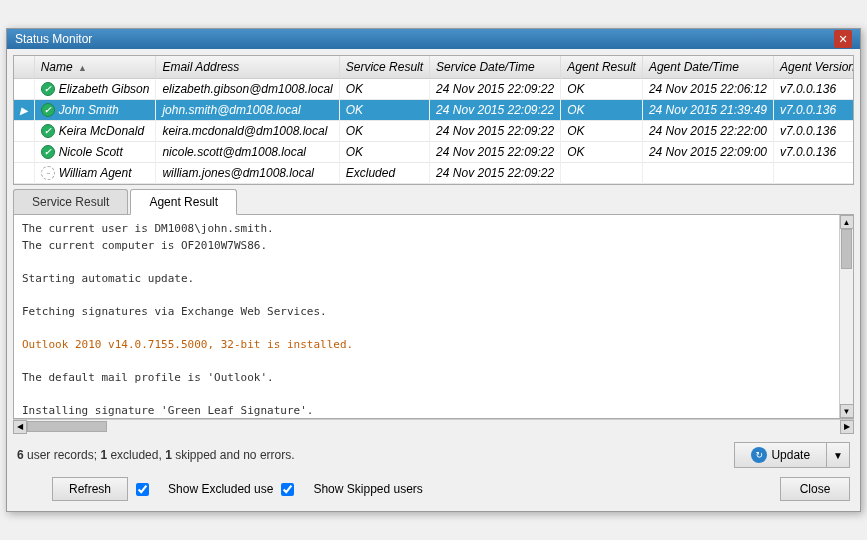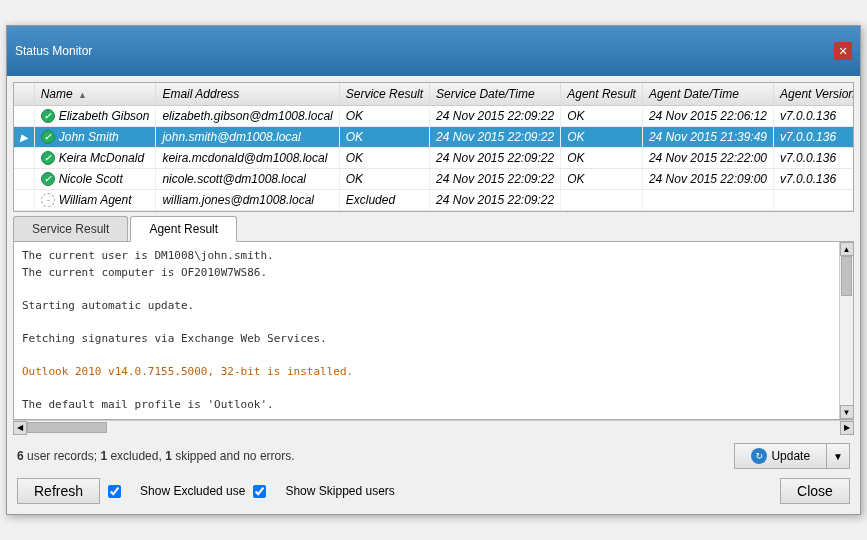--- a/index.html
+++ b/index.html
@@ -15,21 +15,21 @@
     }
     .window {
       width: 855px;
       background: #f0f0f0;
       border: 1px solid #999;
       box-shadow: 2px 2px 8px rgba(0,0,0,0.3);
     }
     .title-bar {
       background: linear-gradient(to bottom, #4a90c8, #2a6fa8);
       color: white;
-      padding: 16px 8px;
+      padding: 1px 8px;
       display: flex;
       justify-content: space-between;
       align-items: center;
       font-size: 12px;
       font-weight: normal;
       user-select: none;
     }
     .title-bar-close {
       background: #c0392b;
       color: white;
@@ -148,21 +148,21 @@
       background: white;
       border-bottom: 1px solid white;
       margin-bottom: -1px;
       color: #000;
       font-weight: normal;
     }
     .tab-content {
       border: 1px solid #ababab;
       border-top: none;
       background: white;
-      height: 178px;
+      height: 204px;
       overflow: hidden;
       display: flex;
     }
     .log-area {
       flex: 1;
       overflow-y: auto;
       overflow-x: auto;
       padding: 6px 8px;
       font-family: Consolas, monospace;
       font-size: 11px;
@@ -294,23 +294,24 @@
       display: flex;
       align-items: center;
       padding: 4px 4px;
       gap: 8px;
     }
     .footer-btn {
       background: linear-gradient(to bottom, #f5f5f5, #e0e0e0);
       border: 1px solid #ababab;
       padding: 4px 16px;
       cursor: pointer;
-      font-size: 14px;
+      font-size: 12px;
       min-width: 70px;
       text-align: center;
+      margin-left: 35px;
     }
     .checkbox-label {
       display: flex;
       align-items: center;
       gap: 19px;
       cursor: pointer;
       font-size: 12px;
     }
     .checkbox-label input[type="checkbox"] {
       width: 13px;

